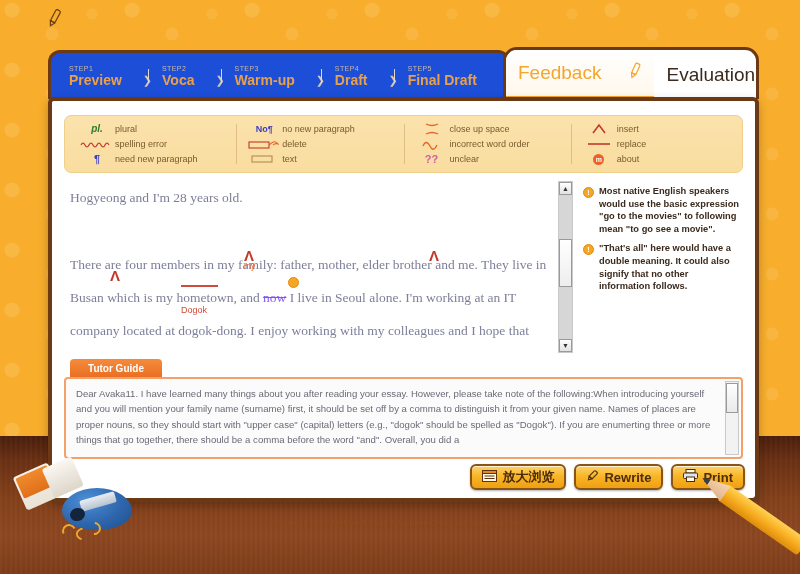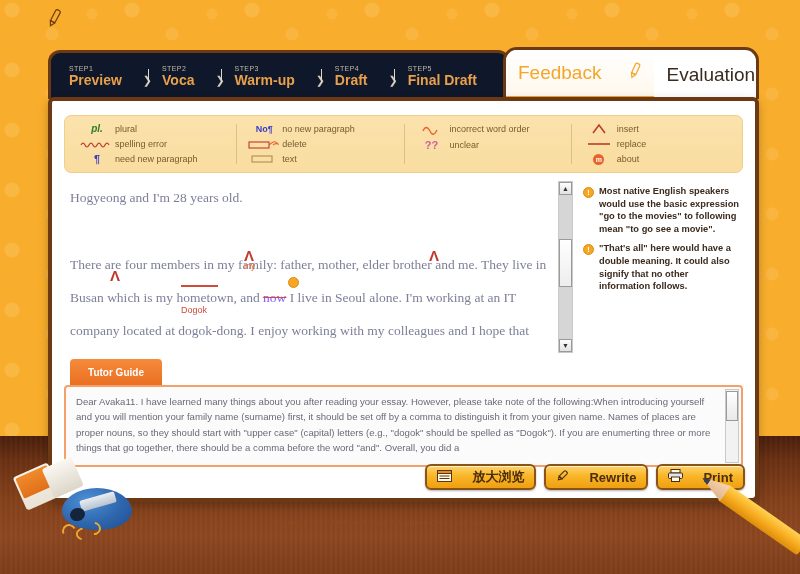--- a/index.html
+++ b/index.html
@@ -49,21 +49,21 @@
     font-size: 33px; font-weight: bold; color: #6b3a14;
     letter-spacing: 0px; line-height: 40px;
     font-family: "Liberation Sans", sans-serif;
   }
   #title-pencil { margin-top: 4px; }
 
   
   #stepbar {
     position: absolute; left: 48px; top: 50px;
     width: 462px; height: 49px;
-    background: #0f172a;
+    background: #1d4ed8;
     border: 3px solid #6b3a14;
     border-bottom: none;
     border-radius: 12px 12px 0 0;
     box-shadow: 0 2px 0 rgba(0,0,0,0.08);
     display: flex; align-items: center;
     padding: 0 4px;
     overflow: hidden;
   }
   .step {
     position: relative;
@@ -280,21 +280,21 @@
     margin-top: 2px;
   }
   .comment-text {
     font-size: 9.3px; font-weight: bold;
     color: #3b2a1d; line-height: 12.6px;
   }
 
   
   #tutor-tab {
     margin-top: 6px;
-    width: 92px; height: 26px;
+    width: 92px; height: 18px;
     background: linear-gradient(180deg, #f58b3c 0%, #ea6f22 100%);
     border-radius: 4px 4px 0 0;
     color: #fff; font-size: 10px; font-weight: bold;
     display: flex; align-items: center; justify-content: center;
     margin-left: 6px;
   }
   #tutor-box {
     margin-top: 0px;
     height: 82px;
     background: #fbfbfb;
@@ -328,21 +328,21 @@
     position: absolute; right: 10px; bottom: 8px;
     display: flex; gap: 8px;
   }
   .abtn {
     height: 26px;
     padding: 0 10px;
     border: 2px solid #8a5417;
     border-radius: 6px;
     background: linear-gradient(180deg, #fdd36a 0%, #f9b426 48%, #eea011 100%);
     box-shadow: inset 0 1px 0 rgba(255,255,255,0.7), 0 1px 2px rgba(0,0,0,0.3);
-    display: flex; align-items: center; gap: 20px;
+    display: flex; align-items: center; gap: 5px;
     color: #4b2d0b; font-size: 13px; font-weight: bold;
     white-space: nowrap;
   }
   .abtn .cjk { font-size: 13px; }
 
   
   #eraser {
     position: absolute; left: 18px; top: 463px;
     width: 64px; height: 40px;
     transform: rotate(-24deg);
@@ -534,20 +534,29 @@
                 <rect x="5" y="2" width="20" height="6" fill="none" stroke="#b38a52" stroke-width="1.1"></rect>
               </svg>
           </span>
           <span class="legend-text">text</span>
         </div>
       </div>
 
       <div class="legend-col">
         <div class="legend-row">
           <span class="legend-mark">
+            <svg width="24" height="14" viewBox="0 0 24 14">
+              <path d="M6 2 q6 3 12 0" fill="none" stroke="#e8632a" stroke-width="1.3"></path>
+              <path d="M6 12 q6 -3 12 0" fill="none" stroke="#e8632a" stroke-width="1.3"></path>
+            </svg>
+          </span>
+          <span class="legend-text">close up space</span>
+        </div>
+        <div class="legend-row">
+          <span class="legend-mark">
             <svg width="26" height="12" viewBox="0 0 26 12">
               <path d="M4 8 q3 -7 7 0 q3 7 7 -1" fill="none" stroke="#e8632a" stroke-width="1.3"></path>
             </svg>
           </span>
           <span class="legend-text">incorrect word order</span>
         </div>
         <div class="legend-row">
           <span class="legend-mark">
             <span class="m-unclear">??</span>
           </span>

